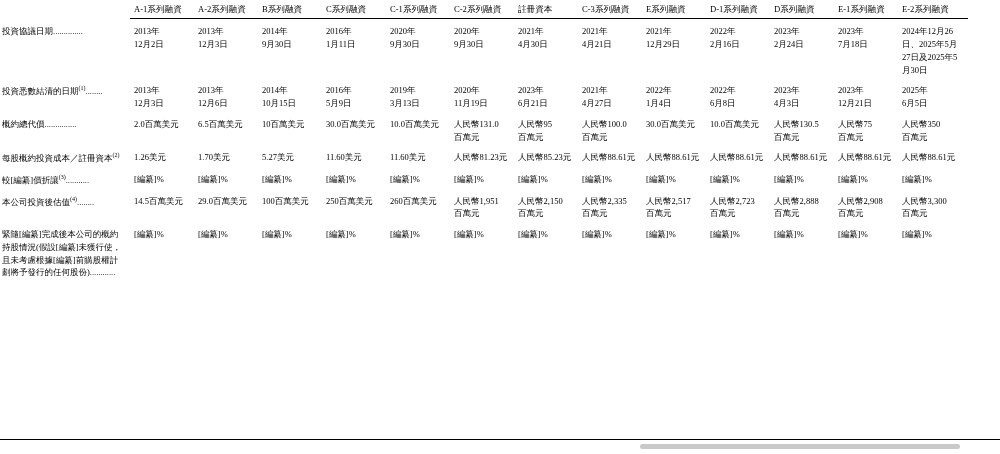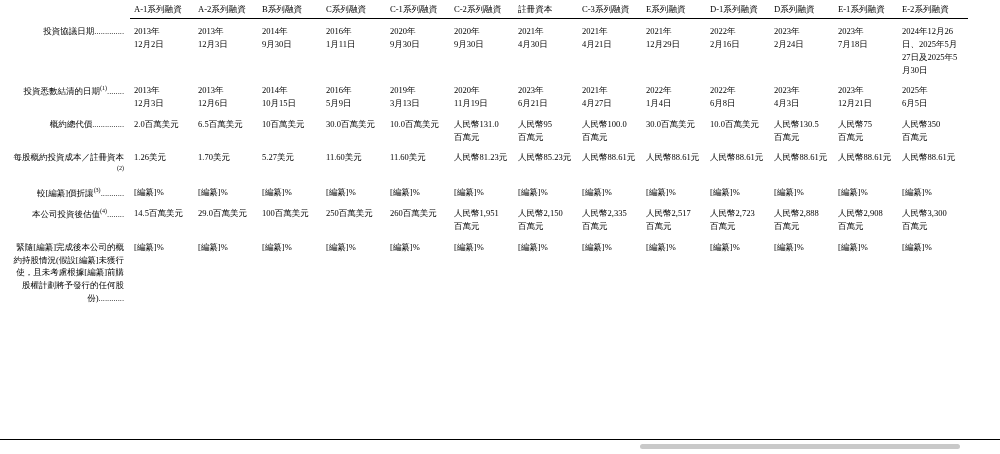--- a/index.html
+++ b/index.html
@@ -44,24 +44,23 @@
   thead th.blank {
     border-bottom: none;
   }
   tbody td {
     vertical-align: top;
     padding: 6px 4px 2px 4px;
     text-align: left;
     word-break: break-word;
   }
   tbody td.rowlabel {
-    padding-left: 9px;
+    padding-left: 2px;
     padding-right: 6px;
     line-height: 1.5;
-    text-align: right;
   }
   .dots {
     letter-spacing: 0px;
   }
   td.num {
     line-height: 1.5;
   }
   .footer-rule {
     position: absolute;
     left: 0;

